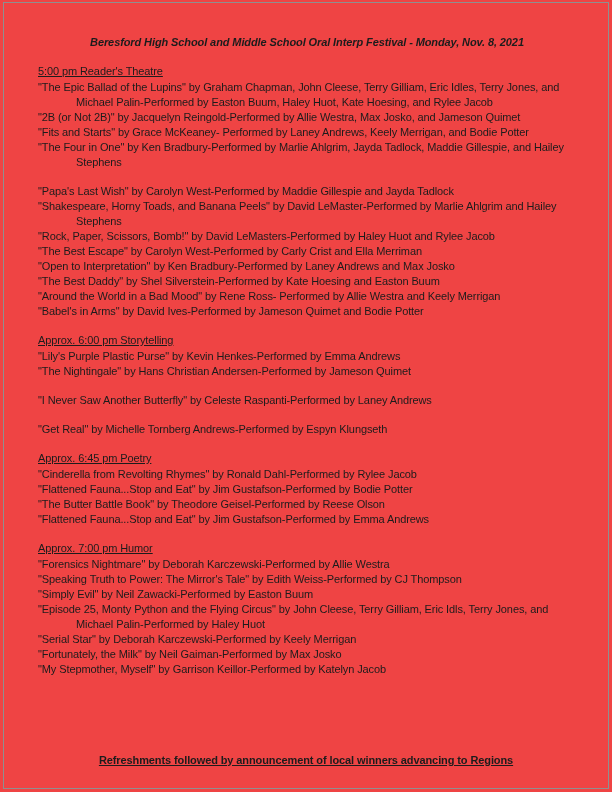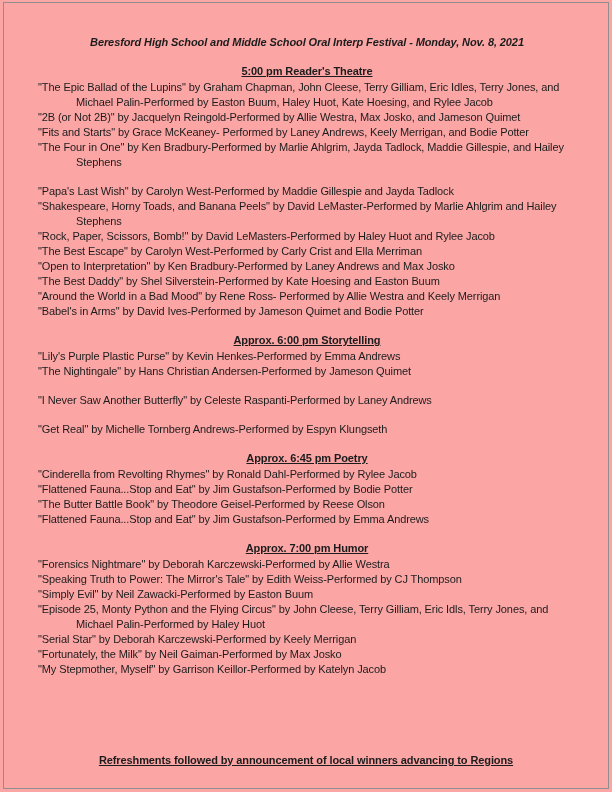--- a/index.html
+++ b/index.html
@@ -4,21 +4,21 @@
 <style>
   html, body {
     margin: 0;
     padding: 0;
     background: #ffffff;
   }
   .page {
     position: relative;
     width: 612px;
     height: 792px;
-    background: #fca5a5;
+    background: #ef4444;
     font-family: "Liberation Sans", sans-serif;
     font-size: 11px;
     letter-spacing: -0.1px;
     color: #1c1c1c;
     overflow: hidden;
     box-sizing: border-box;
   }
   .scan-border {
     position: absolute;
     left: 3px;
@@ -38,25 +38,24 @@
     text-align: center;
     font-weight: bold;
     font-style: italic;
     line-height: 16px;
     margin-bottom: 14px;
   }
   .section {
     margin-bottom: 14px;
   }
   .section-heading {
-    font-weight: bold;
+    font-weight: normal;
     text-decoration: underline;
     line-height: 15px;
     margin-bottom: 1px;
-    text-align: center;
   }
   .item {
     line-height: 15px;
     padding-left: 38px;
     text-indent: -38px;
   }
   .footer {
     position: absolute;
     left: 0;
     right: 0;

